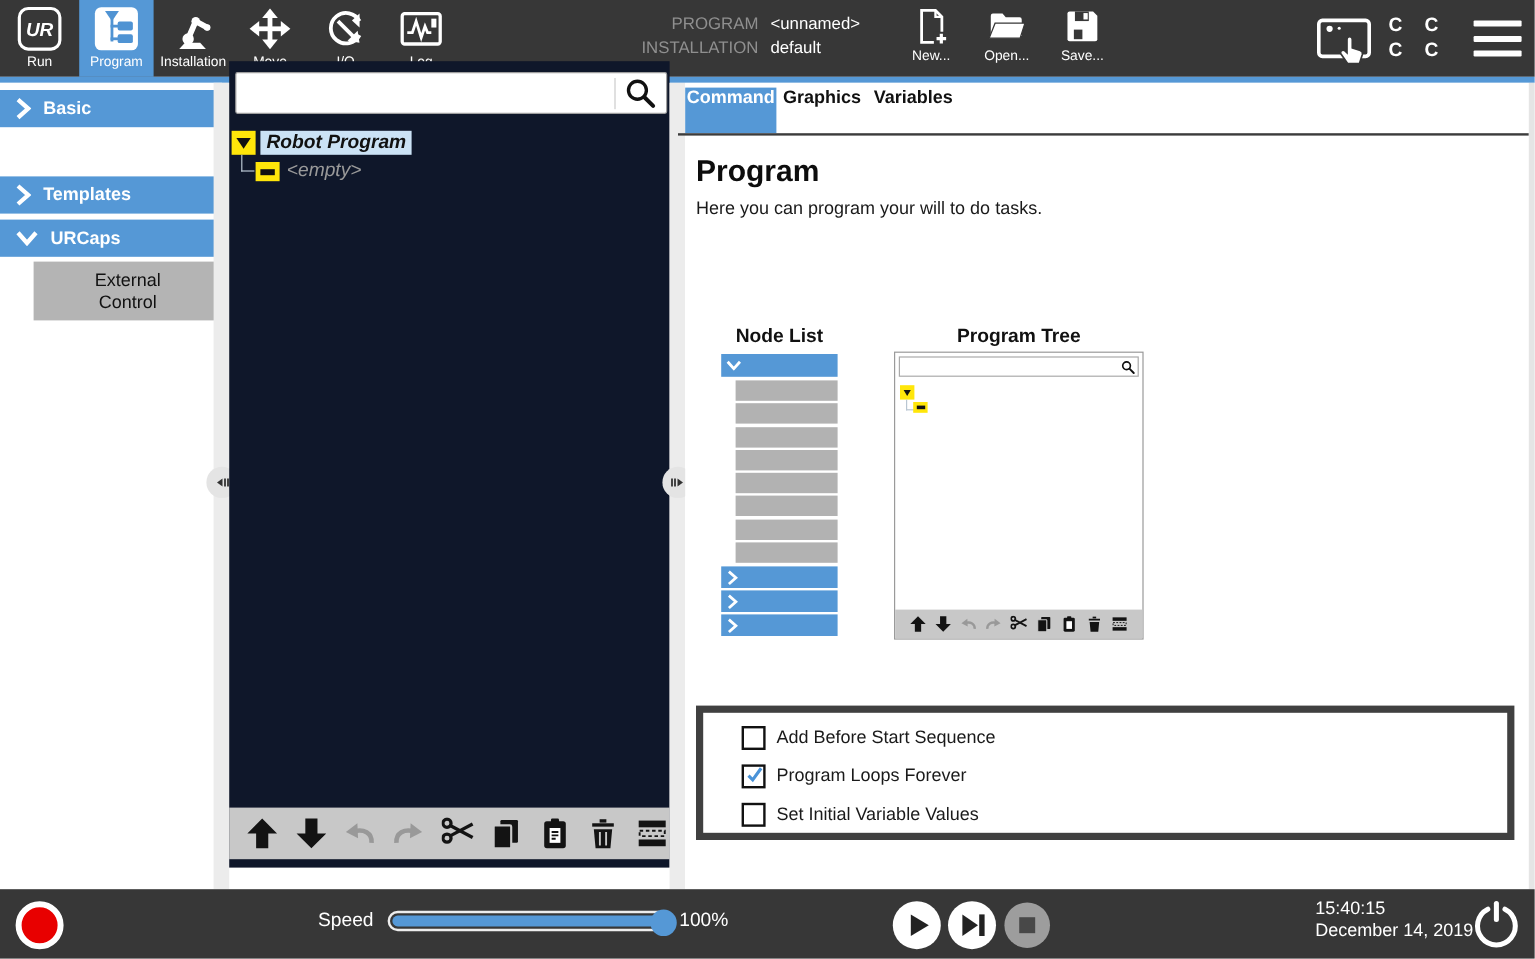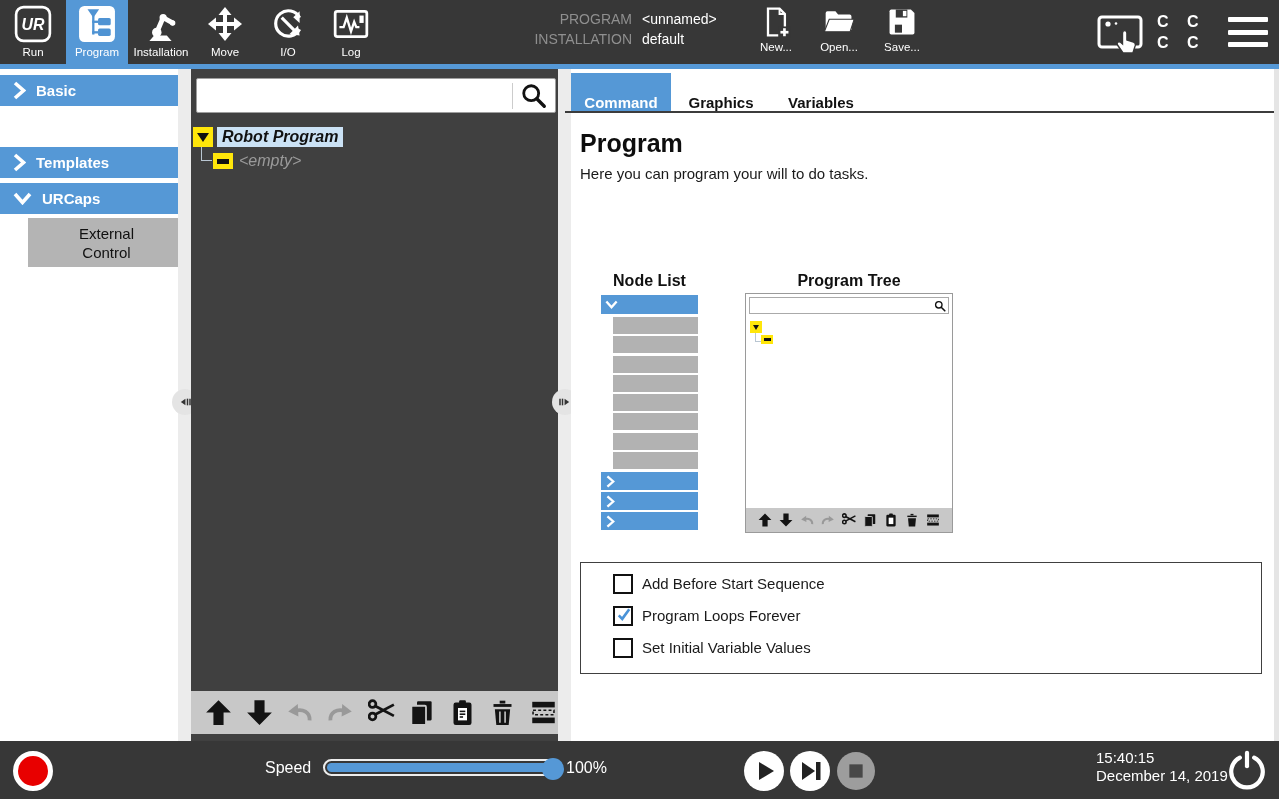--- a/index.html
+++ b/index.html
@@ -26,42 +26,42 @@
   #sidebar{position:absolute;left:0;top:69px;width:185px;height:672px;background:#fff}
   .side-btn{position:absolute;left:0;width:183px;height:31px;background:#5598d6;color:#fff;
     display:flex;align-items:center;font-weight:bold;font-size:15px;cursor:pointer}
   .side-btn .chev{margin:0 10px 0 13px;display:flex}
   .side-sub{position:absolute;left:28px;width:157px;background:#b4b4b4;color:#111;font-weight:normal;
     font-size:15px;line-height:19px;display:flex;align-items:center;justify-content:center;text-align:center;
     padding:0 28px;box-sizing:border-box;cursor:pointer}
   .splitter{position:absolute;top:69px;width:13px;height:672px;background:#ececec}
   .split-handle{position:absolute;top:389px;width:26px;height:26px;border-radius:50%;background:#e4e4e4;
     display:flex;align-items:center;justify-content:center;cursor:pointer}
-  #midpanel{position:absolute;left:191px;top:69px;width:367px;height:672px;background:#404040}
+  #midpanel{position:absolute;left:191px;top:51px;width:367px;height:672px;background:#0f172a}
   .searchbox{position:absolute;display:flex;align-items:center;background:#fff;border:1px solid #9e9e9e;border-radius:2px;box-sizing:border-box}
   .searchbox input{flex:1;border:none;outline:none;font-size:15px;height:100%;padding:0 6px;font-family:inherit;background:transparent}
   .searchbox .mag{border-left:1px solid #ccc;display:flex;align-items:center;justify-content:center}
   .tree-row{position:absolute;display:flex;align-items:center;cursor:pointer}
   .node-ic{width:20px;height:20px;background:#ffe60a;display:flex;align-items:center;justify-content:center;flex:none}
   .node-ic .tri{width:0;height:0;border-left:6px solid transparent;border-right:6px solid transparent;border-top:9px solid #111}
   .node-ic.leaf{width:20px;height:16px}
   .node-ic .bar{width:12px;height:5px;background:#111}
   .root-label{font-size:16px;font-weight:bold;font-style:italic;color:#111;background:#cbe2f5;padding:1px 5px;margin-left:4px;white-space:pre}
   .empty-label{font-size:16px;font-style:italic;color:#9a9a9a;margin-left:6px}
   .connector{position:absolute;border-left:1px solid #b9c6d2;border-bottom:1px solid #b9c6d2}
   .tree-toolbar{position:absolute;left:0;top:622px;width:367px;height:43px;background:#c8c8c8;
     display:flex;align-items:center;gap:11px;padding-left:13px;box-sizing:border-box}
   .tbi{width:30px;height:30px;display:flex;align-items:center;justify-content:center;color:#131313;cursor:pointer}
   .tbi.disabled{color:#999;cursor:default}
   .tbi svg{width:27px;height:27px}
   
   #rightpanel{position:absolute;left:571px;top:69px;width:703px;height:672px;background:#fff}
   #edge-strip{position:absolute;left:1274px;top:69px;width:5px;height:672px;background:#e5e5e5}
   .tabs{position:absolute;left:0;top:4px;height:38px;display:flex}
-  .tab{width:100px;display:flex;align-items:flex-end;justify-content:center;font-size:15px;font-weight:bold;color:#111;cursor:pointer}
+  .tab{width:76px;display:flex;align-items:flex-start;justify-content:center;font-size:15px;font-weight:bold;color:#111;cursor:pointer}
   .tab.active{background:#5598d6;color:#fff}
   .tab-underline{position:absolute;left:-6px;top:42px;width:709px;height:2px;background:#3c3c3c}
   .rp-title{position:absolute;left:9px;top:60px;font-size:25px;font-weight:bold;color:#0d0d0d}
   .rp-text{position:absolute;left:9px;font-size:15px;color:#1a1a1a;line-height:19px}
   .b{font-weight:bold}
   .illu-caption{position:absolute;top:203px;font-size:16px;font-weight:bold;color:#111;text-align:center}
   
   #nodelist-illu{position:absolute;left:30px;top:226px;width:97px;height:230px}
   .nl-head{height:19px;background:#5598d6;display:flex;align-items:center;padding-left:4px;box-sizing:border-box}
   .nl-gray{margin:0 0 2.3px 12px;height:17px;background:#b2b2b2}
@@ -71,21 +71,21 @@
   #ptree-mock{position:absolute;left:174px;top:224px;width:208px;height:240px;border:1px solid #9a9a9a;background:#fff;box-sizing:border-box}
   .mock-search{position:absolute;left:3px;top:3px;right:3px;height:17px;border:1px solid #aaa;display:flex;align-items:center;justify-content:flex-end;padding-right:2px;box-sizing:border-box}
   .mock-node{position:absolute;background:#ffe60a;display:flex;align-items:center;justify-content:center}
   .mock-node .tri{width:0;height:0;border-left:3.5px solid transparent;border-right:3.5px solid transparent;border-top:5.5px solid #111}
   .mock-node .bar{width:7px;height:3px;background:#111}
   .mock-toolbar{position:absolute;left:0;bottom:0;width:100%;height:24px;background:#c8c8c8;
     display:flex;align-items:center;justify-content:center;gap:6px}
   .tbi.mini{width:15px;height:15px}
   .tbi.mini svg{width:14px;height:14px}
   
-  #cb-group{position:absolute;left:9px;top:493px;width:682px;height:112px;border:1px solid #404040;box-sizing:border-box;padding:12px 0 0 32px}
+  #cb-group{position:absolute;left:9px;top:519px;width:682px;height:112px;border:6px solid #404040;box-sizing:border-box;padding:12px 0 0 32px}
   .cb-row{display:flex;align-items:center;height:17px;margin-bottom:15px;cursor:pointer}
   .cbx{width:16px;height:16px;border:2px solid #111;background:#fff;display:flex;align-items:center;justify-content:center;flex:none}
   .cbx svg{display:none;width:15px;height:15px;margin:-3px 0 0 2px}
   .cbx.checked svg{display:block}
   .cb-label{font-size:15px;color:#1a1a1a;margin-left:9px}
   
   #footer{position:absolute;left:0;top:741px;width:1279px;height:58px;background:#373737}
   #init-btn{position:absolute;left:13px;top:10px;width:30px;height:30px;border-radius:50%;background:#e80000;border:5px solid #fff;cursor:pointer}
   #speed-label{position:absolute;left:265px;top:18px;color:#fff;font-size:16px}
   #speed-slider{position:absolute;left:323px;top:18px;width:234px;height:17px;border:2px solid #ededed;border-radius:10px;box-sizing:border-box;cursor:pointer}

